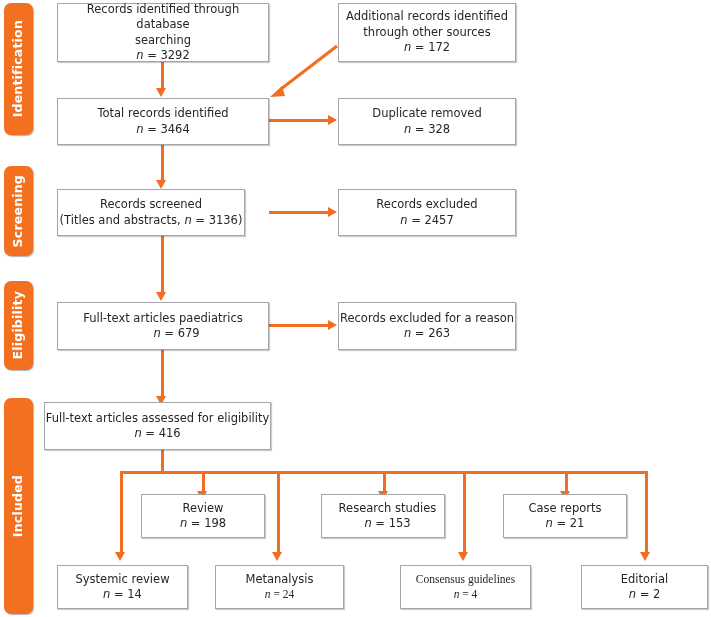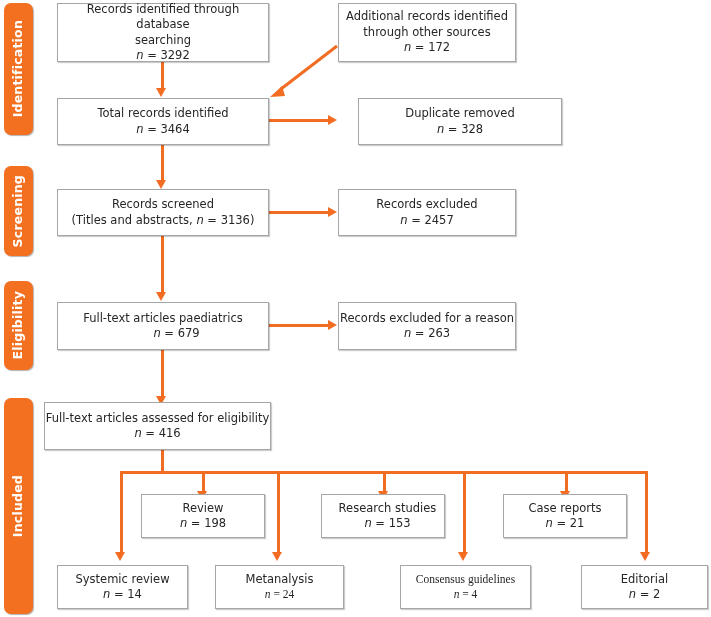--- a/index.html
+++ b/index.html
@@ -173,26 +173,26 @@
     <div class="line wrap">Additional records identified</div>
     <div class="line" style="font-style: normal;">through other sources</div>
     <div class="line n-italic" style="font-style: normal;"><i>n</i> = 172</div>
   </div>
 
   <div class="node" style="left:57px; top:98px; width:212px; height:47px;">
     <div class="line">Total records identified</div>
     <div class="line n-italic" style="font-style: normal;"><i>n</i> = 3464</div>
   </div>
 
-  <div class="node" style="left:358px; top:98px; width:204px; height:47px;">
+  <div class="node" style="left:338px; top:98px; width:178px; height:47px;">
     <div class="line">Duplicate removed</div>
     <div class="line n-italic" style="font-style: normal;"><i>n</i> = 328</div>
   </div>
 
-  <div class="node" style="left:57px; top:189px; width:212px; height:47px;">
+  <div class="node" style="left:57px; top:189px; width:188px; height:47px;">
     <div class="line">Records screened</div>
     <div class="line" style="font-style: normal;">(Titles and abstracts, <i>n</i> = 3136)</div>
   </div>
 
   <div class="node" style="left:338px; top:189px; width:178px; height:47px;">
     <div class="line">Records excluded</div>
     <div class="line n-italic" style="font-style: normal;"><i>n</i> = 2457</div>
   </div>
 
   <div class="node" style="left:57px; top:302px; width:212px; height:48px;">

